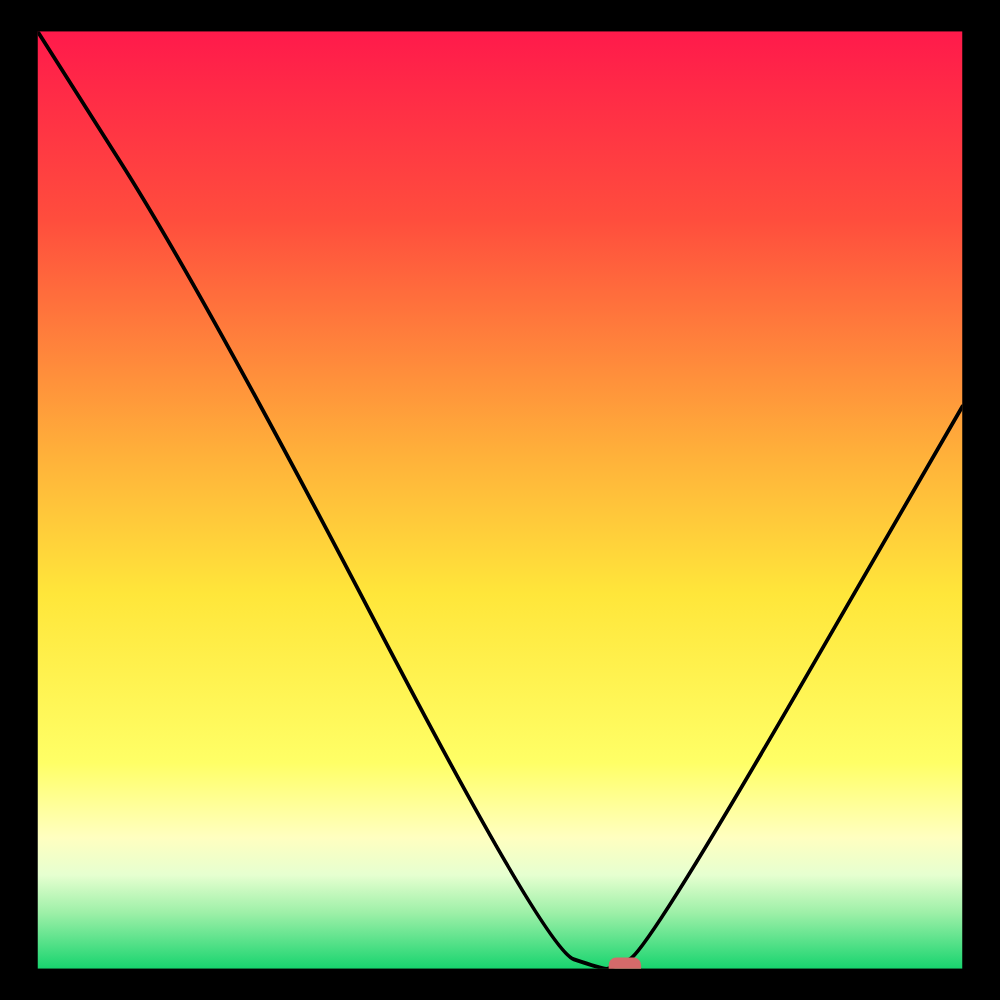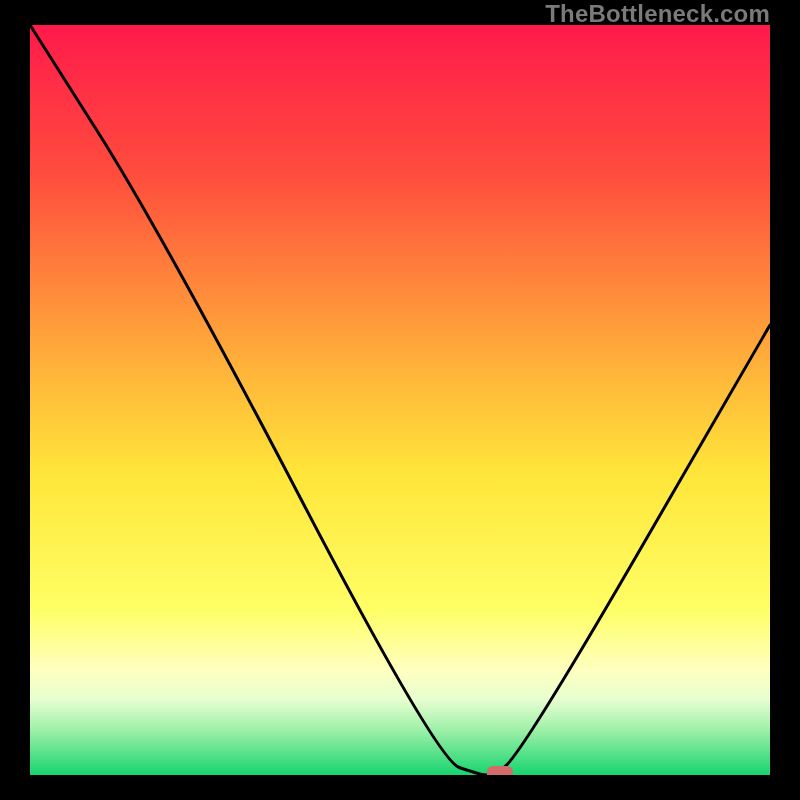--- a/index.html
+++ b/index.html
@@ -37,21 +37,20 @@
   }
   svg {
     display: block;
   }
 </style>
 </head>
 <body>
 
 <div class="frame">
 
-  <div class="watermark">TheBottleneck.com</div>
 
   <div class="plot-area">
     <svg id="chart-svg" width="740" height="750" viewBox="0 0 740 750">
       <defs>
         <linearGradient id="bg-grad" x1="0" y1="0" x2="0" y2="1">
             <stop offset="0%" stop-color="#ff1a4b"></stop>
             <stop offset="20%" stop-color="#ff4d3d"></stop>
             <stop offset="45%" stop-color="#ffb03a"></stop>
             <stop offset="60%" stop-color="#ffe63a"></stop>
             <stop offset="78%" stop-color="#ffff66"></stop>

